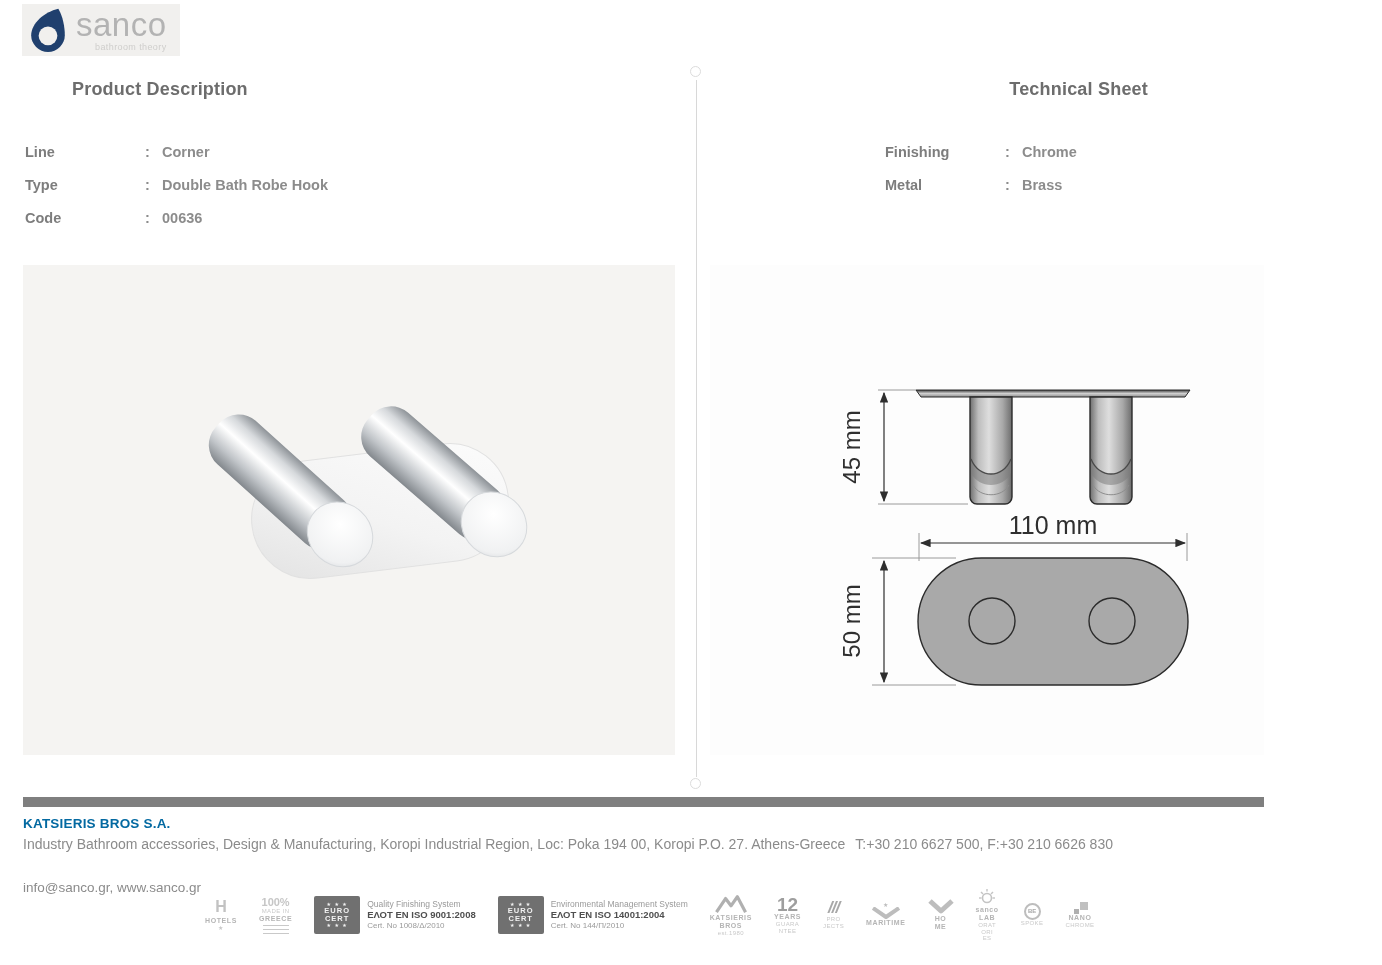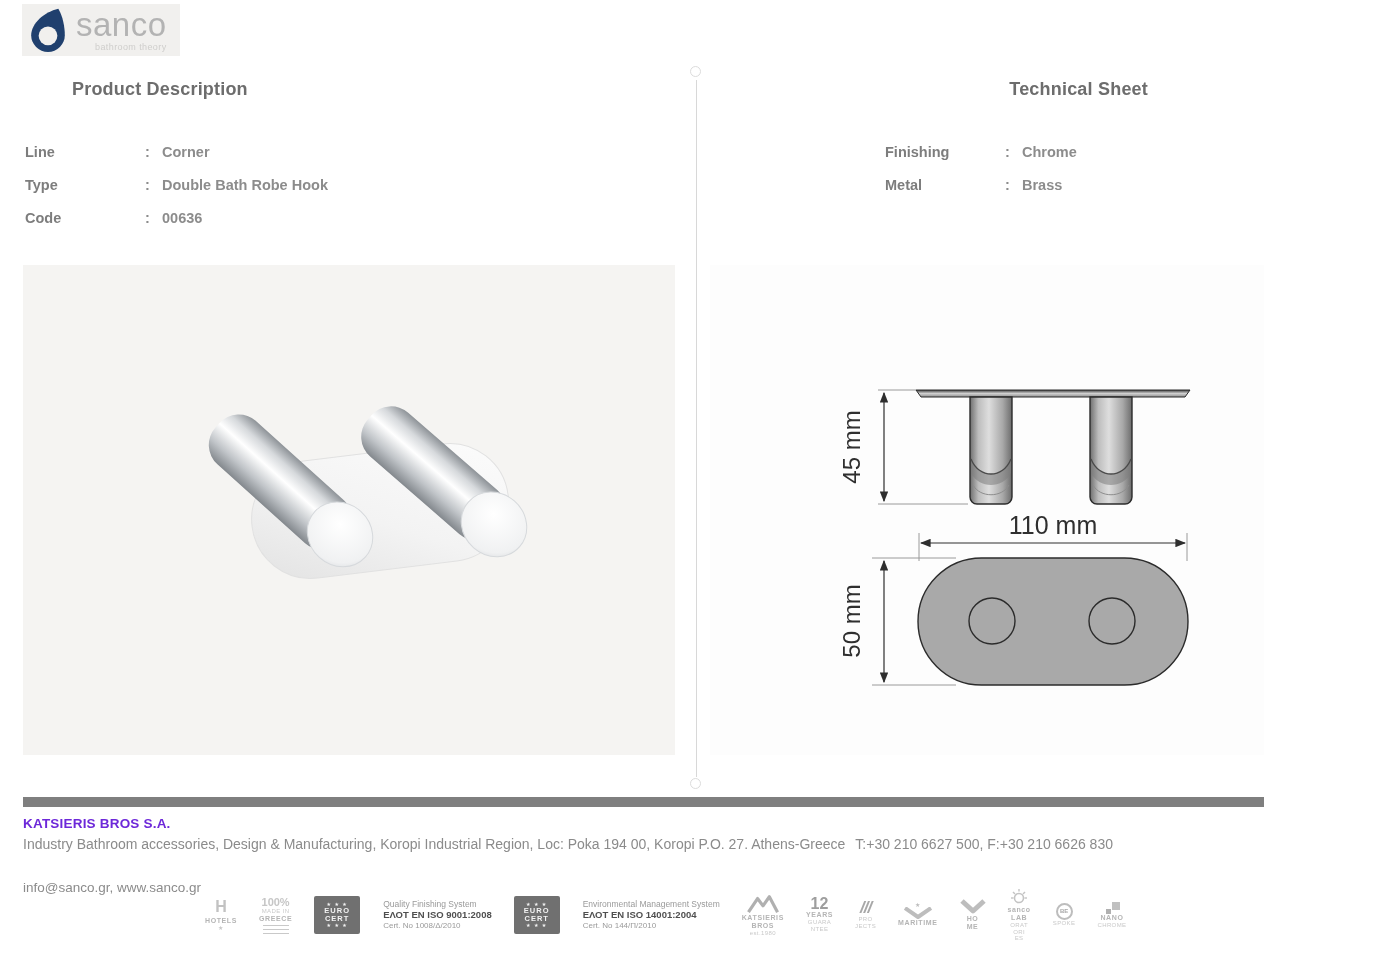--- a/index.html
+++ b/index.html
@@ -33,44 +33,44 @@
   .spec-label { display:inline-block; width:120px; color:#7d7d7d; font-weight:600; }
   .spec-sep { display:inline-block; width:17px; color:#8c8c8c; font-weight:600; }
   .spec-value { color:#8c8c8c; font-weight:700; }
 
   
   .photo-panel { position:absolute; left:23px; top:265px; width:652px; height:490px; background:#f5f4f2; }
   .draw-panel { position:absolute; left:710px; top:265px; width:650px; height:490px; background:#fdfdfd; }
 
   
   .footer-bar { position:absolute; left:23px; top:797px; width:1337px; height:10px; background:#7f7f7f; }
-  .footer-company { position:absolute; left:23px; top:816px; font-size:13.5px; font-weight:700; color:#6d28d9; letter-spacing:.2px; }
+  .footer-company { position:absolute; left:23px; top:816px; font-size:13.5px; font-weight:700; color:#0369a1; letter-spacing:.2px; }
   .footer-address { position:absolute; left:23px; top:836px; font-size:14px; color:#8b8b8b; }
   .footer-address .phones { margin-left:10px; }
   .footer-contacts { position:absolute; left:23px; top:848px; font-size:13.5px; color:#8b8b8b;margin-top:32px; }
 
   
   .badges { position:absolute; left:205px; top:882px; height:66px; display:flex; align-items:center; gap:22px; }
   .badge { display:flex; flex-direction:column; align-items:center; line-height:1.15; text-align:center; }
   .badge .tiny { font-size:6px; color:#c9c9c9; letter-spacing:.4px; }
   .badge .small { font-size:7px; color:#b5b5b5; font-weight:700; letter-spacing:.6px; }
   .badge-hotels .h-glyph { font-size:16px; font-weight:700; color:#c2c2c2; }
   .badge-greece .pct { font-size:11px; font-weight:700; color:#c6c6c6; }
   .badge-greece .stripes { width:26px; height:9px; margin-top:2px;
     background:repeating-linear-gradient(#c9c9c9 0 1.5px, transparent 1.5px 4px); }
-  .badge-eurocert { flex-direction:row; align-items:center; gap:23px; text-align:left; }
+  .badge-eurocert { flex-direction:row; align-items:center; gap:7px; text-align:left; }
   .euro-square { width:46px; height:38px; background:#707070; border-radius:2px; color:#f2f2f2;
     display:flex; flex-direction:column; align-items:center; justify-content:center; line-height:1.05; }
   .euro-square .stars { font-size:5px; letter-spacing:1px; }
   .euro-square .word { font-size:7.5px; font-weight:700; letter-spacing:1px; }
   .euro-text { line-height:1.25; }
   .euro-text .sys { font-size:8.5px; color:#9a9a9a; }
   .euro-text .std { font-size:9.5px; color:#4f4f4f; font-weight:700; }
   .euro-text .cert { font-size:8px; color:#9a9a9a; }
-  .badge-12 .big12 { font-size:16px; font-weight:700; color:#9e9e9e; line-height:.9; }
+  .badge-12 .big12 { font-size:19px; font-weight:700; color:#9e9e9e; line-height:.9; }
   .badge-projects .slashes { font-size:17px; font-weight:700; font-style:italic; color:#a8a8a8; letter-spacing:-1px; line-height:.9; }
   .badge-bespoke .circle { width:17px; height:17px; border:2px solid #bdbdbd; border-radius:50%;
     display:flex; align-items:center; justify-content:center; font-size:6px; font-weight:700; color:#a8a8a8; }
   .badge-nano .sq-wrap { position:relative; width:16px; height:12px; }
   .badge-nano .sq1 { position:absolute; right:0; top:0; width:8px; height:8px; background:#c0c0c0; }
   .badge-nano .sq2 { position:absolute; left:2px; bottom:0; width:5px; height:5px; background:#b0b0b0; }
   .badge-maritime .star-s { font-size:6px; color:#bdbdbd; line-height:.8; }
   svg text { font-family:"Liberation Sans", sans-serif; }
 </style>
 </head>

